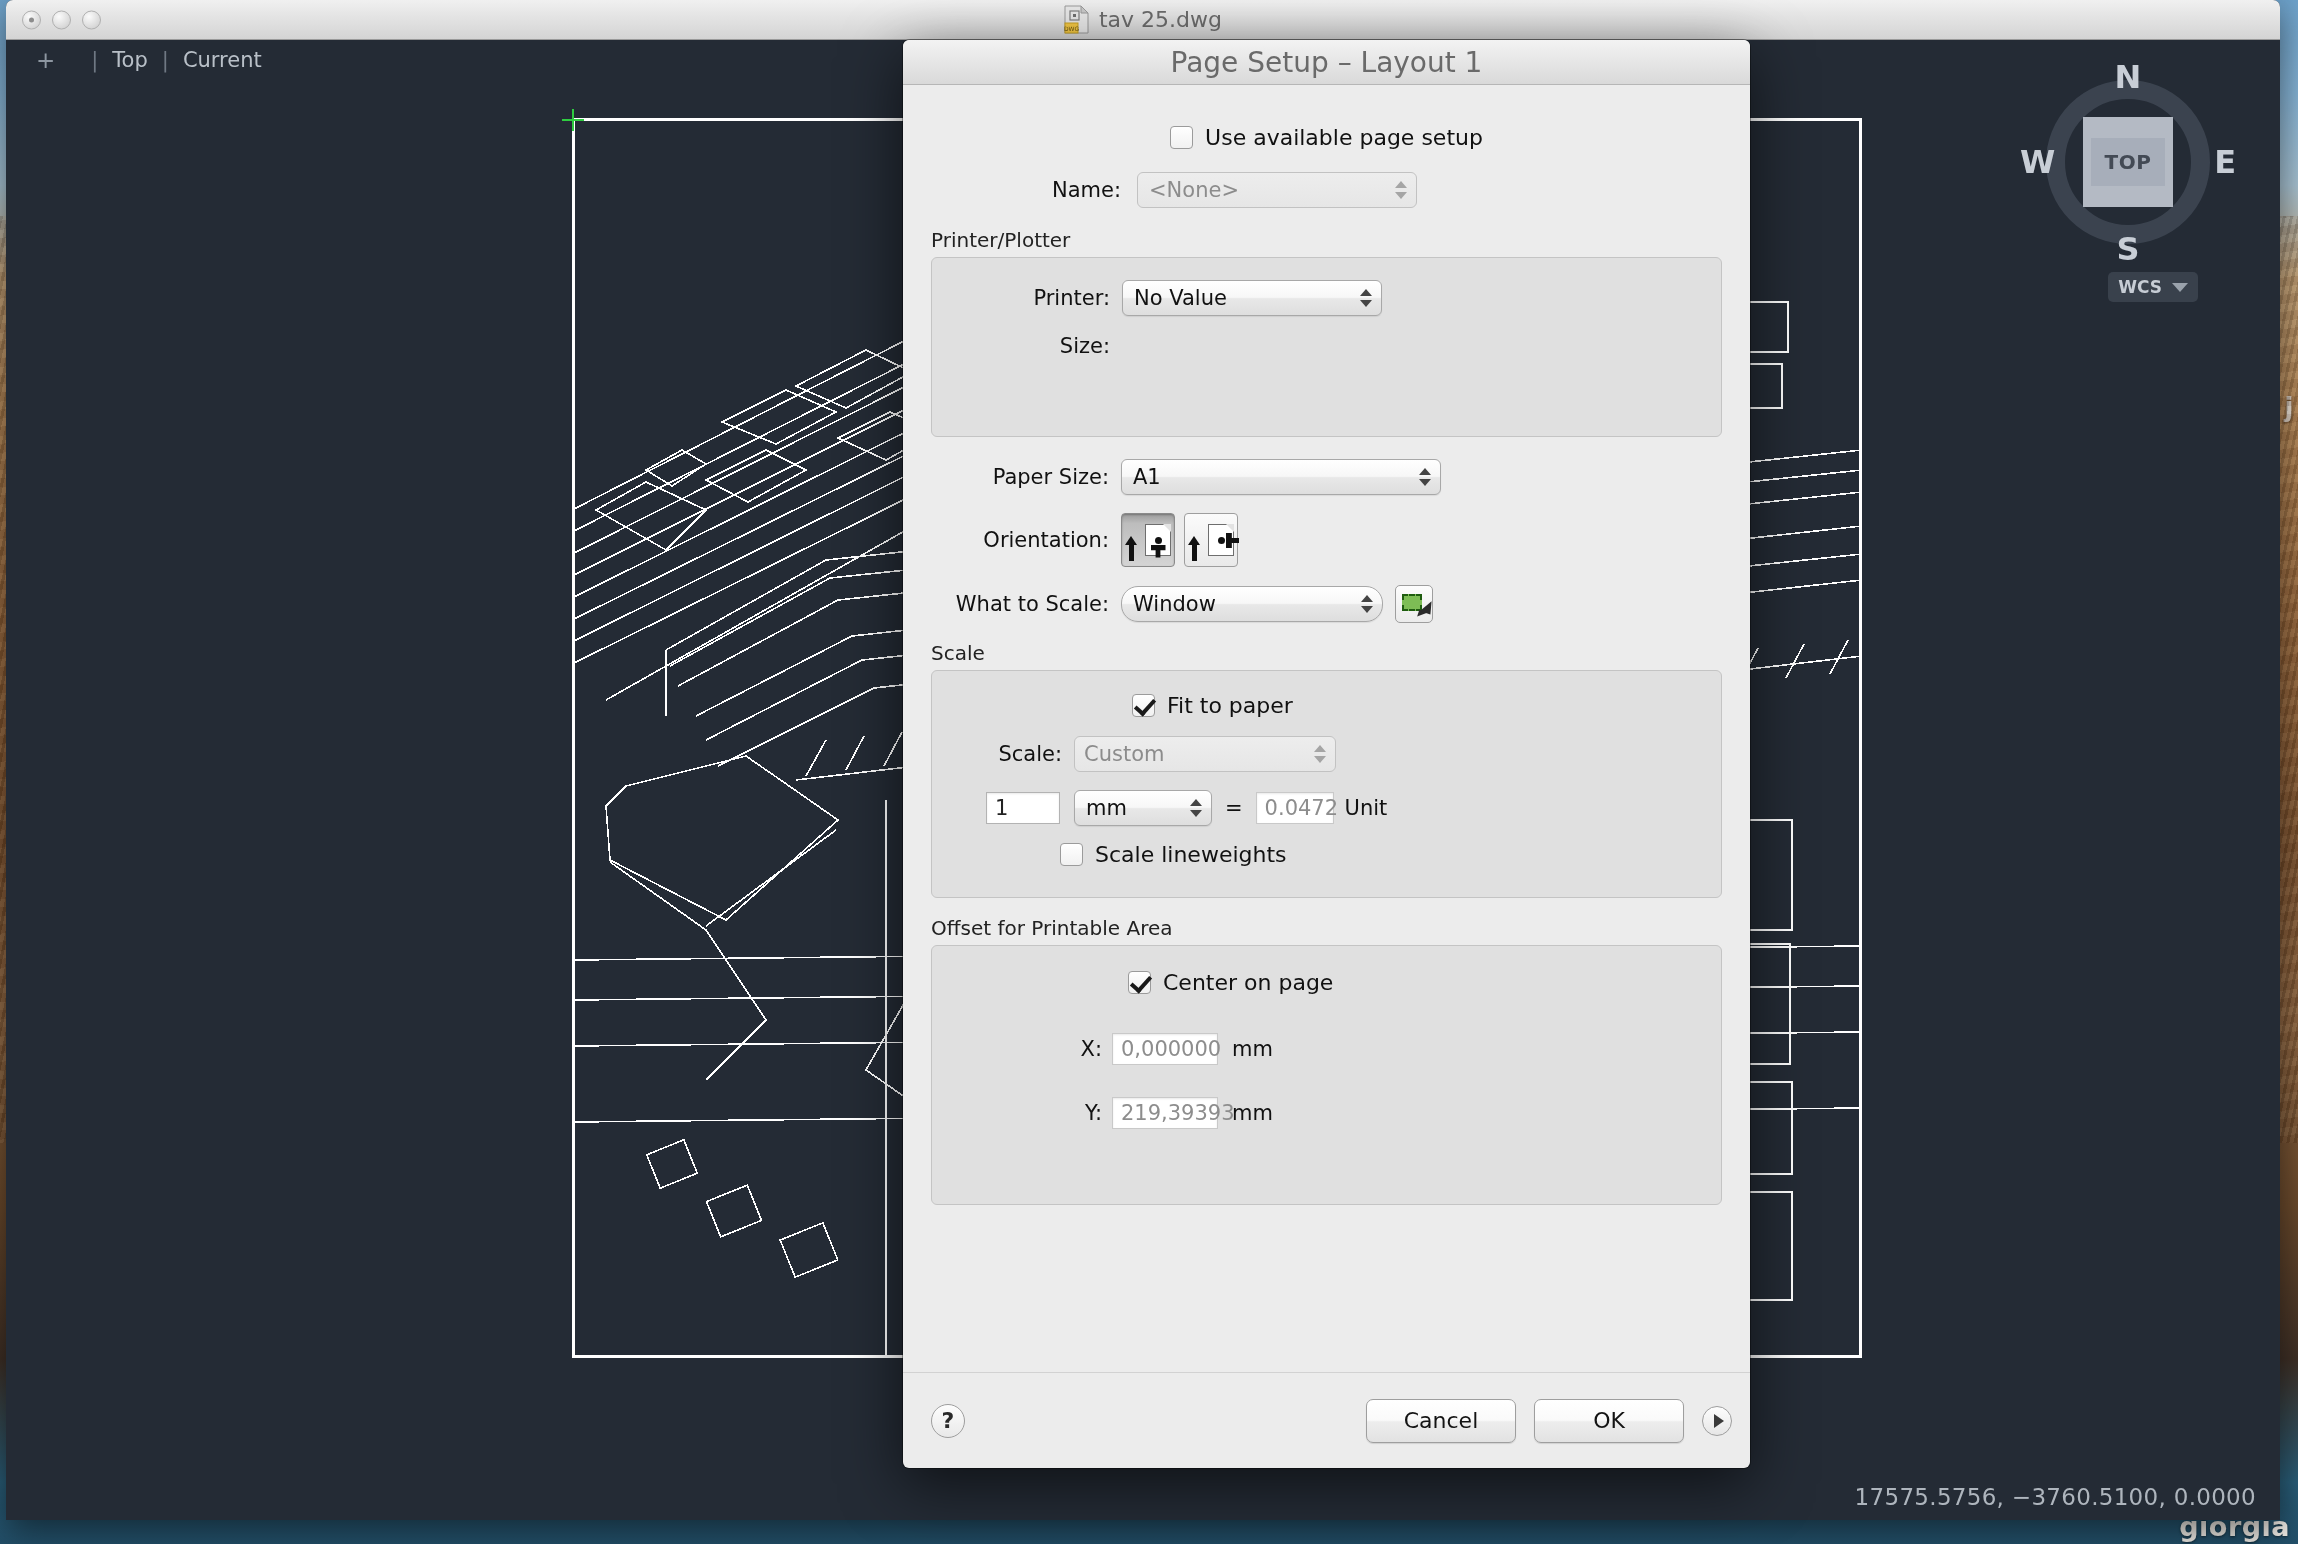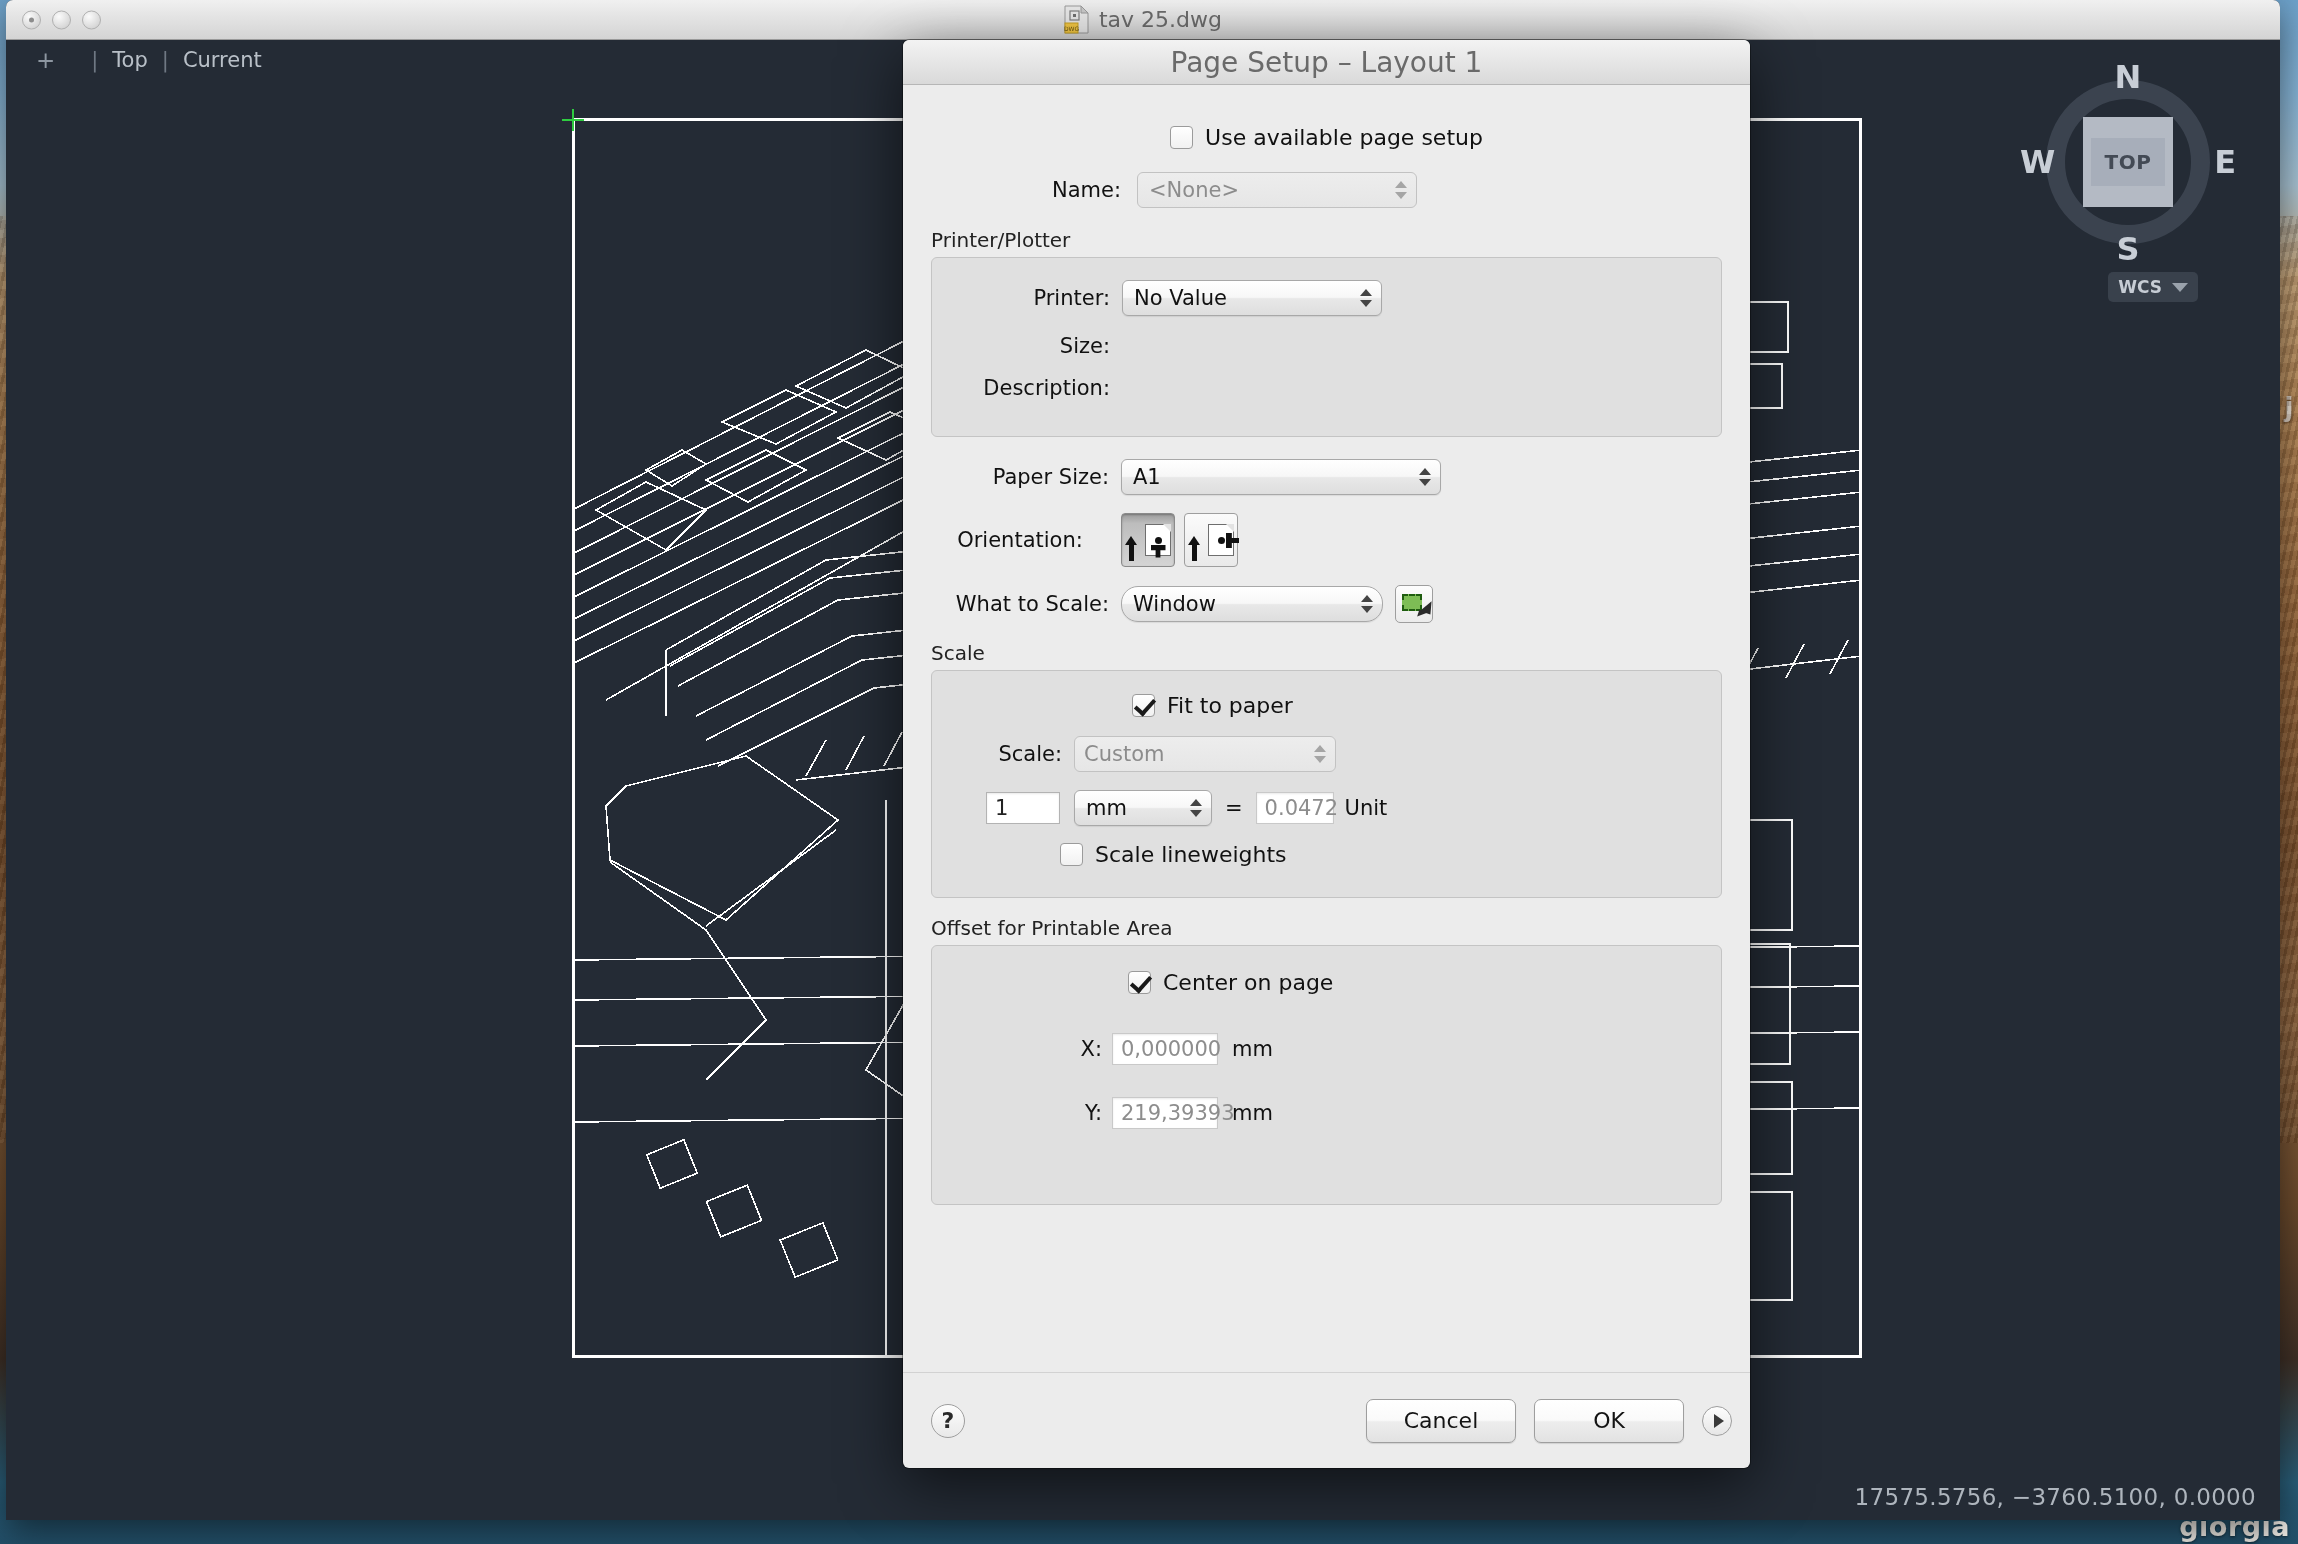--- a/index.html
+++ b/index.html
@@ -611,40 +611,36 @@
             <span class="arrows">
                 <i class="up"></i>
                 <i class="dn"></i>
               </span>
           </div>
         </div>
         <div class="row" style="margin-top:18px;">
           <div class="lbl-right" style="width:178px;">Size:</div>
           <div style="margin-left:12px;"></div>
         </div>
-        <div class="row" style="margin-top:18px;">
-          <div class="lbl-right" style="width:178px;">Description:</div>
-          <div style="margin-left:12px;"></div>
-        </div>
       </div>
     </div>
 
     <div class="row" style="margin-top:22px;">
       <div class="lbl-right" style="width:178px;">Paper Size:</div>
       <div class="popup" style="width:320px; margin-left:12px;">
         <span>A1</span>
         <span class="arrows">
             <i class="up"></i>
             <i class="dn"></i>
           </span>
       </div>
     </div>
 
     <div class="row" style="margin-top:18px;">
-      <div class="lbl-right" style="width:178px;text-align:center;">Orientation:</div>
+      <div class="lbl-right" style="width:178px;">Orientation:</div>
       <div style="display:flex; gap:9px; margin-left:12px;">
         <div class="orient-btn selected">
           <span class="up-arrow"></span>
           <span class="page-glyph">
               <span class="person"></span>
             </span>
         </div>
         <div class="orient-btn">
           <span class="up-arrow"></span>
           <span class="page-glyph">

